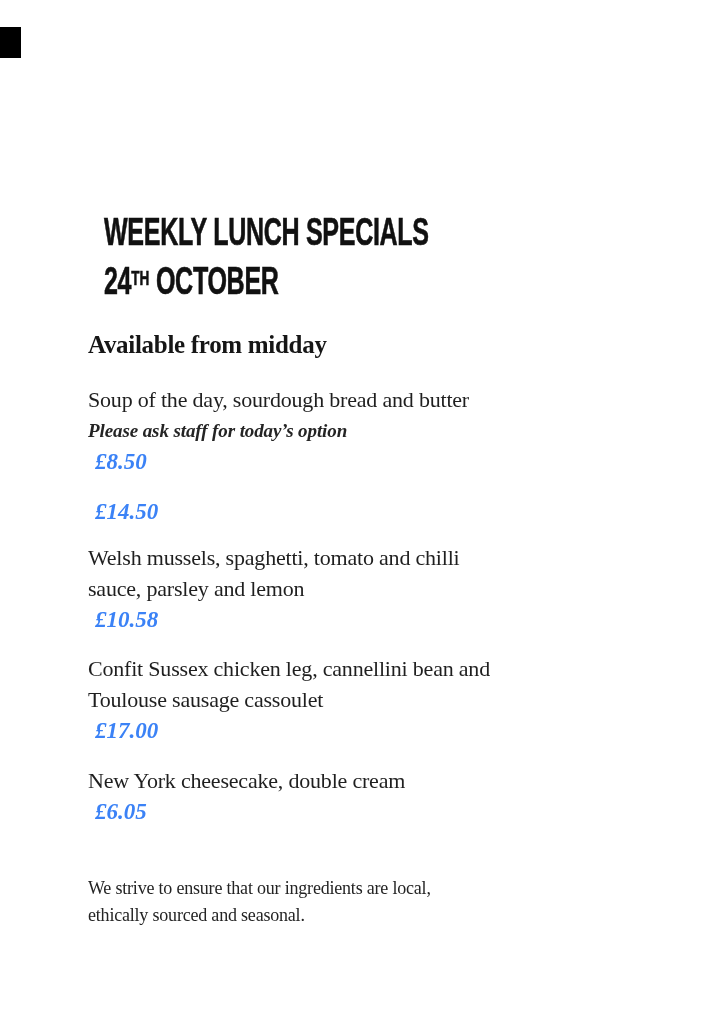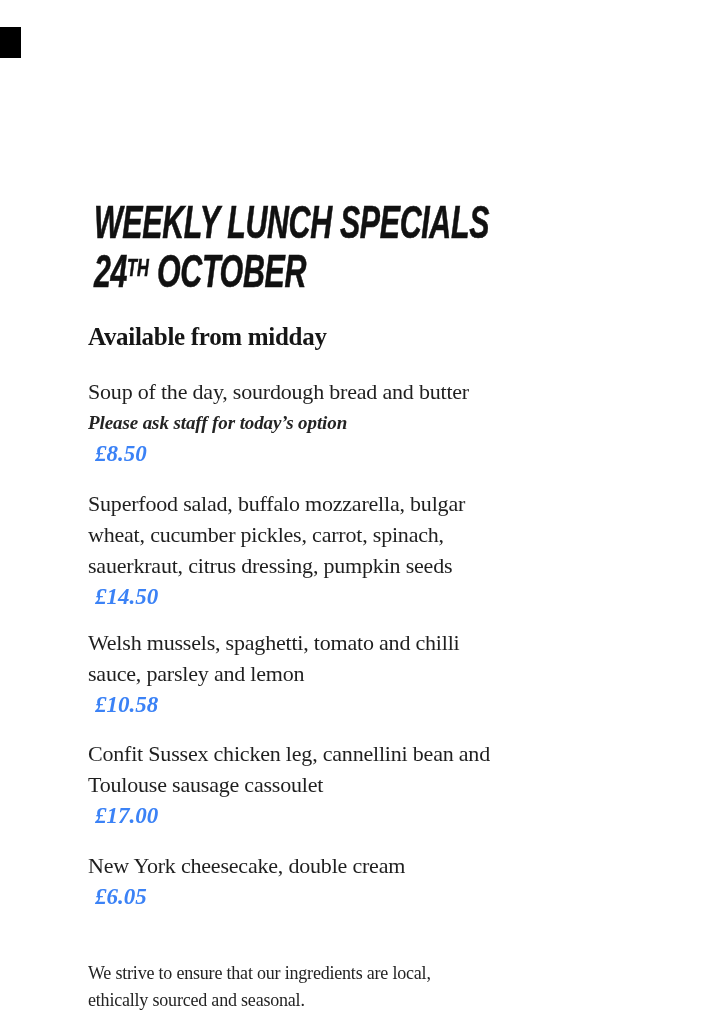--- a/index.html
+++ b/index.html
@@ -26,26 +26,25 @@
   }
   .content {
     position: absolute;
     left: 88px;
     top: 192px;
     width: 520px;
   }
   .title {
     font-family: "Liberation Sans", sans-serif;
     font-weight: bold;
-    font-size: 46px;
+    font-size: 38px;
     line-height: 49px;
     color: #111111;
     letter-spacing: -0.5px;
-    margin: 6px;
-    font-style: italic;
+    margin: 16px;
   }
   .title-line {
     display: block;
     white-space: nowrap;
     transform: scaleX(0.66);
     transform-origin: 0 50%;
     -webkit-text-stroke: 0.6px #111111;
   }
   .sup {
     font-size: 0.54em;
@@ -128,25 +127,20 @@
 
       <div class="menu-row">
         <div class="desc">
           <div class="item-name">Soup of the day, sourdough bread and butter</div>
           <div class="item-note">Please ask staff for today’s option</div>
         </div>
         <div class="price">£8.50</div>
       </div>
 
       <div class="menu-row">
-        <div class="desc">
-          <div class="item-name">Superfood salad, buffalo mozzarella, bulgar
-wheat, cucumber pickles, carrot, spinach,
-sauerkraut, citrus dressing, pumpkin seeds</div>
-        </div>
         <div class="price">£14.50</div>
       </div>
 
       <div class="menu-row">
         <div class="desc">
           <div class="item-name">Welsh mussels, spaghetti, tomato and chilli
 sauce, parsley and lemon</div>
         </div>
         <div class="price">£10.58</div>
       </div>

